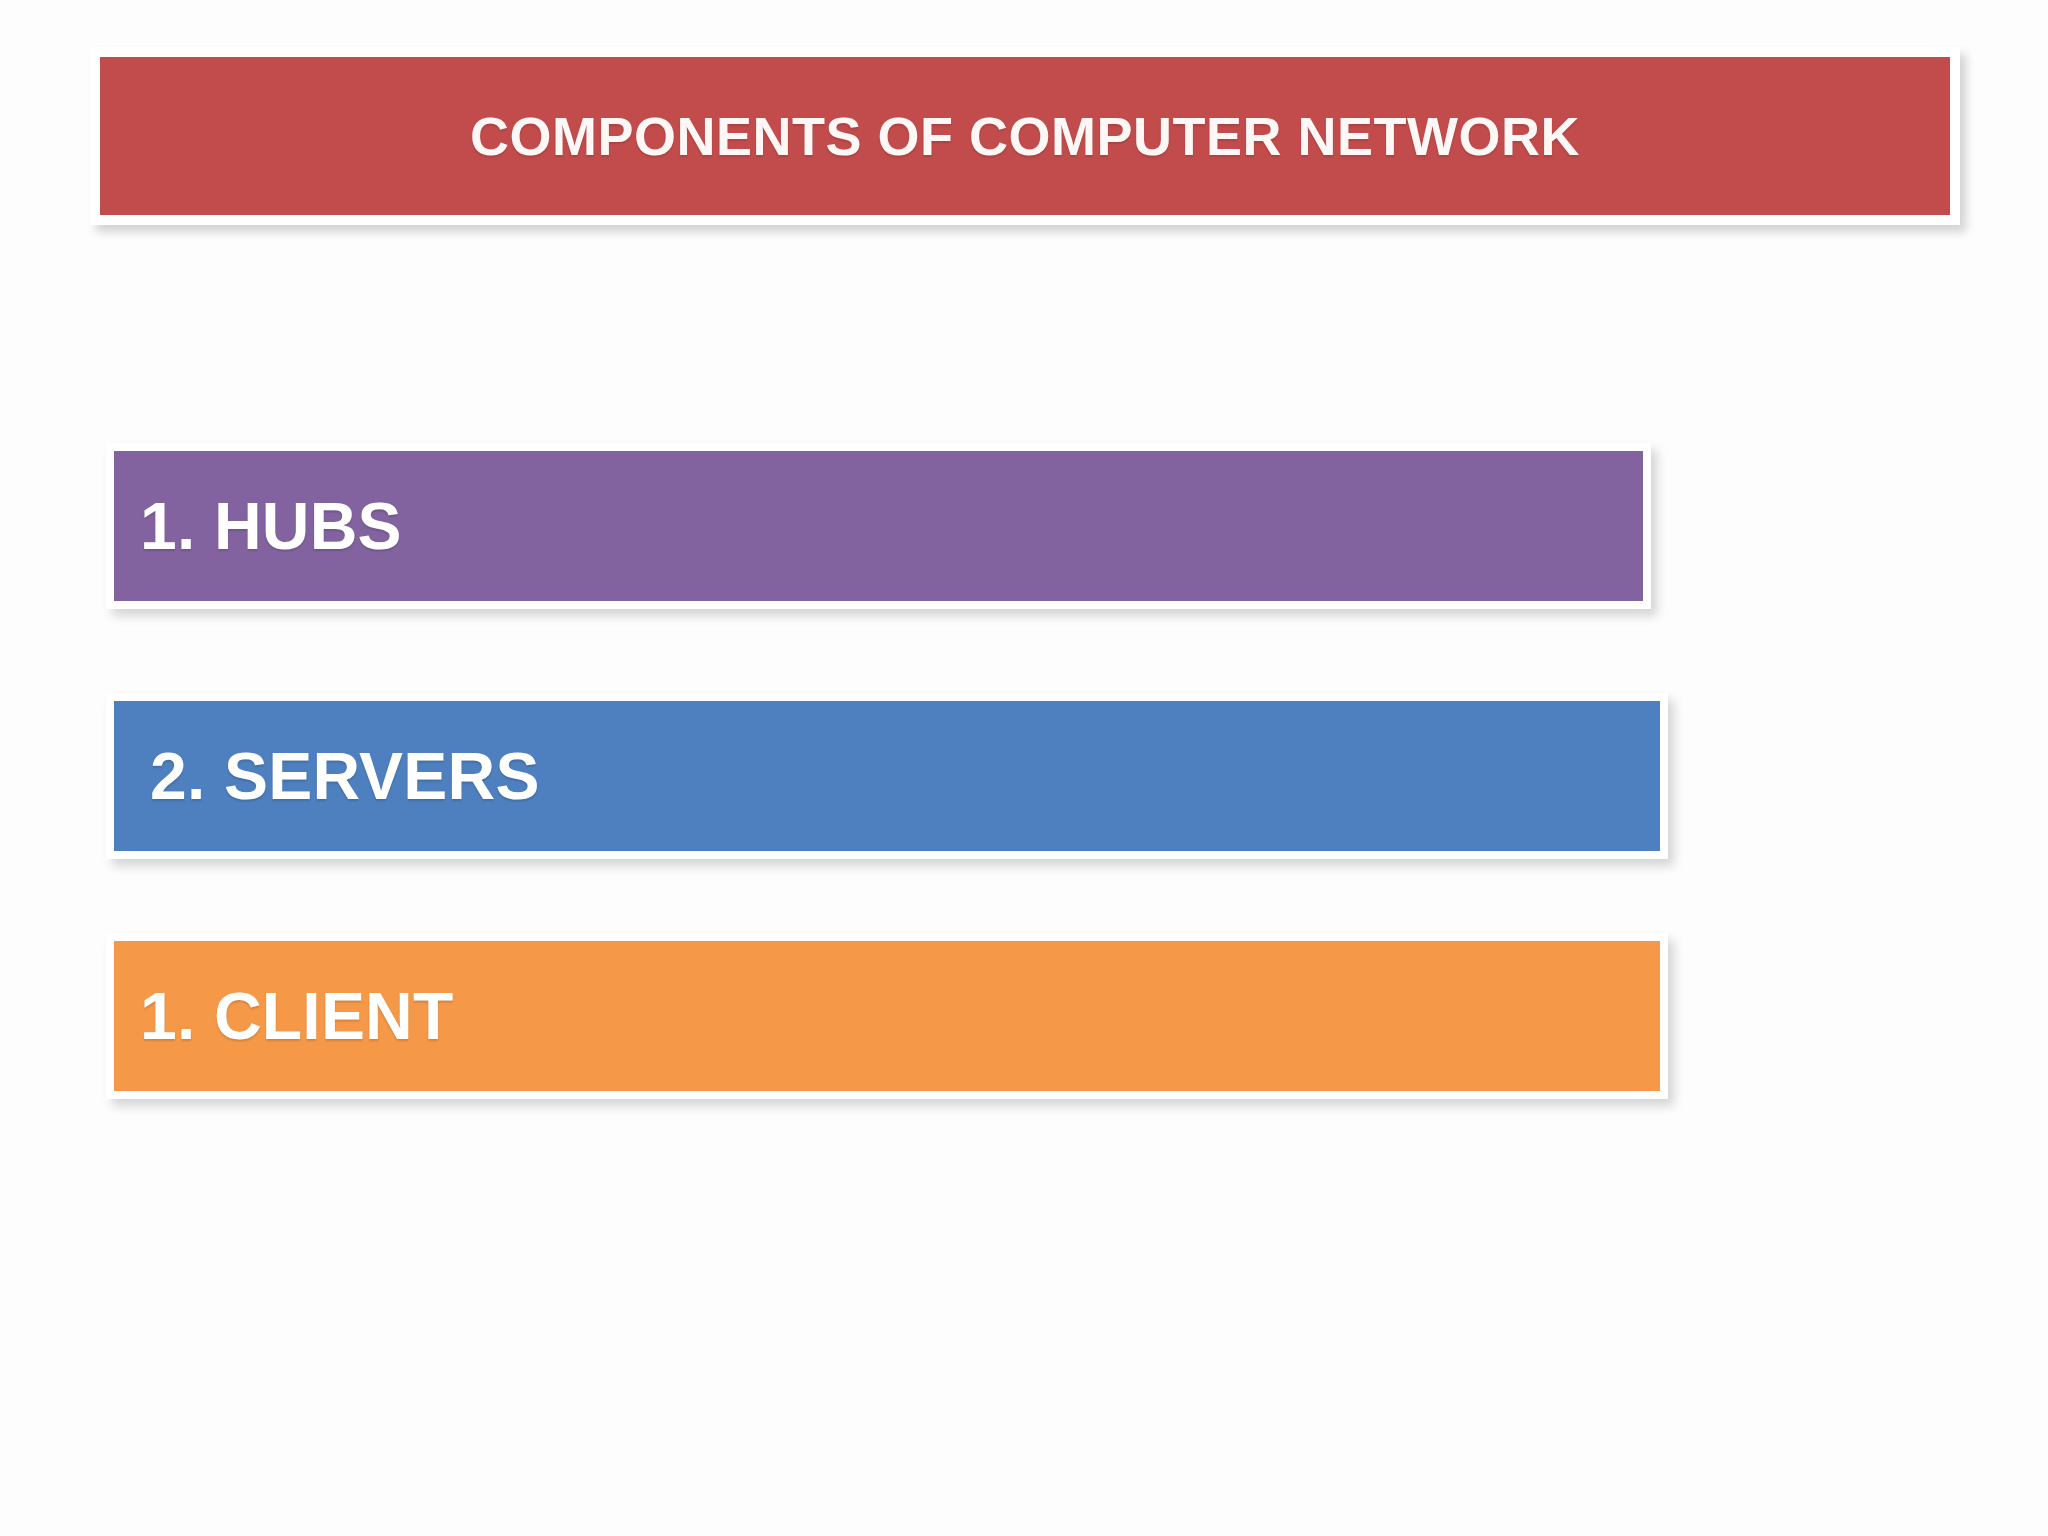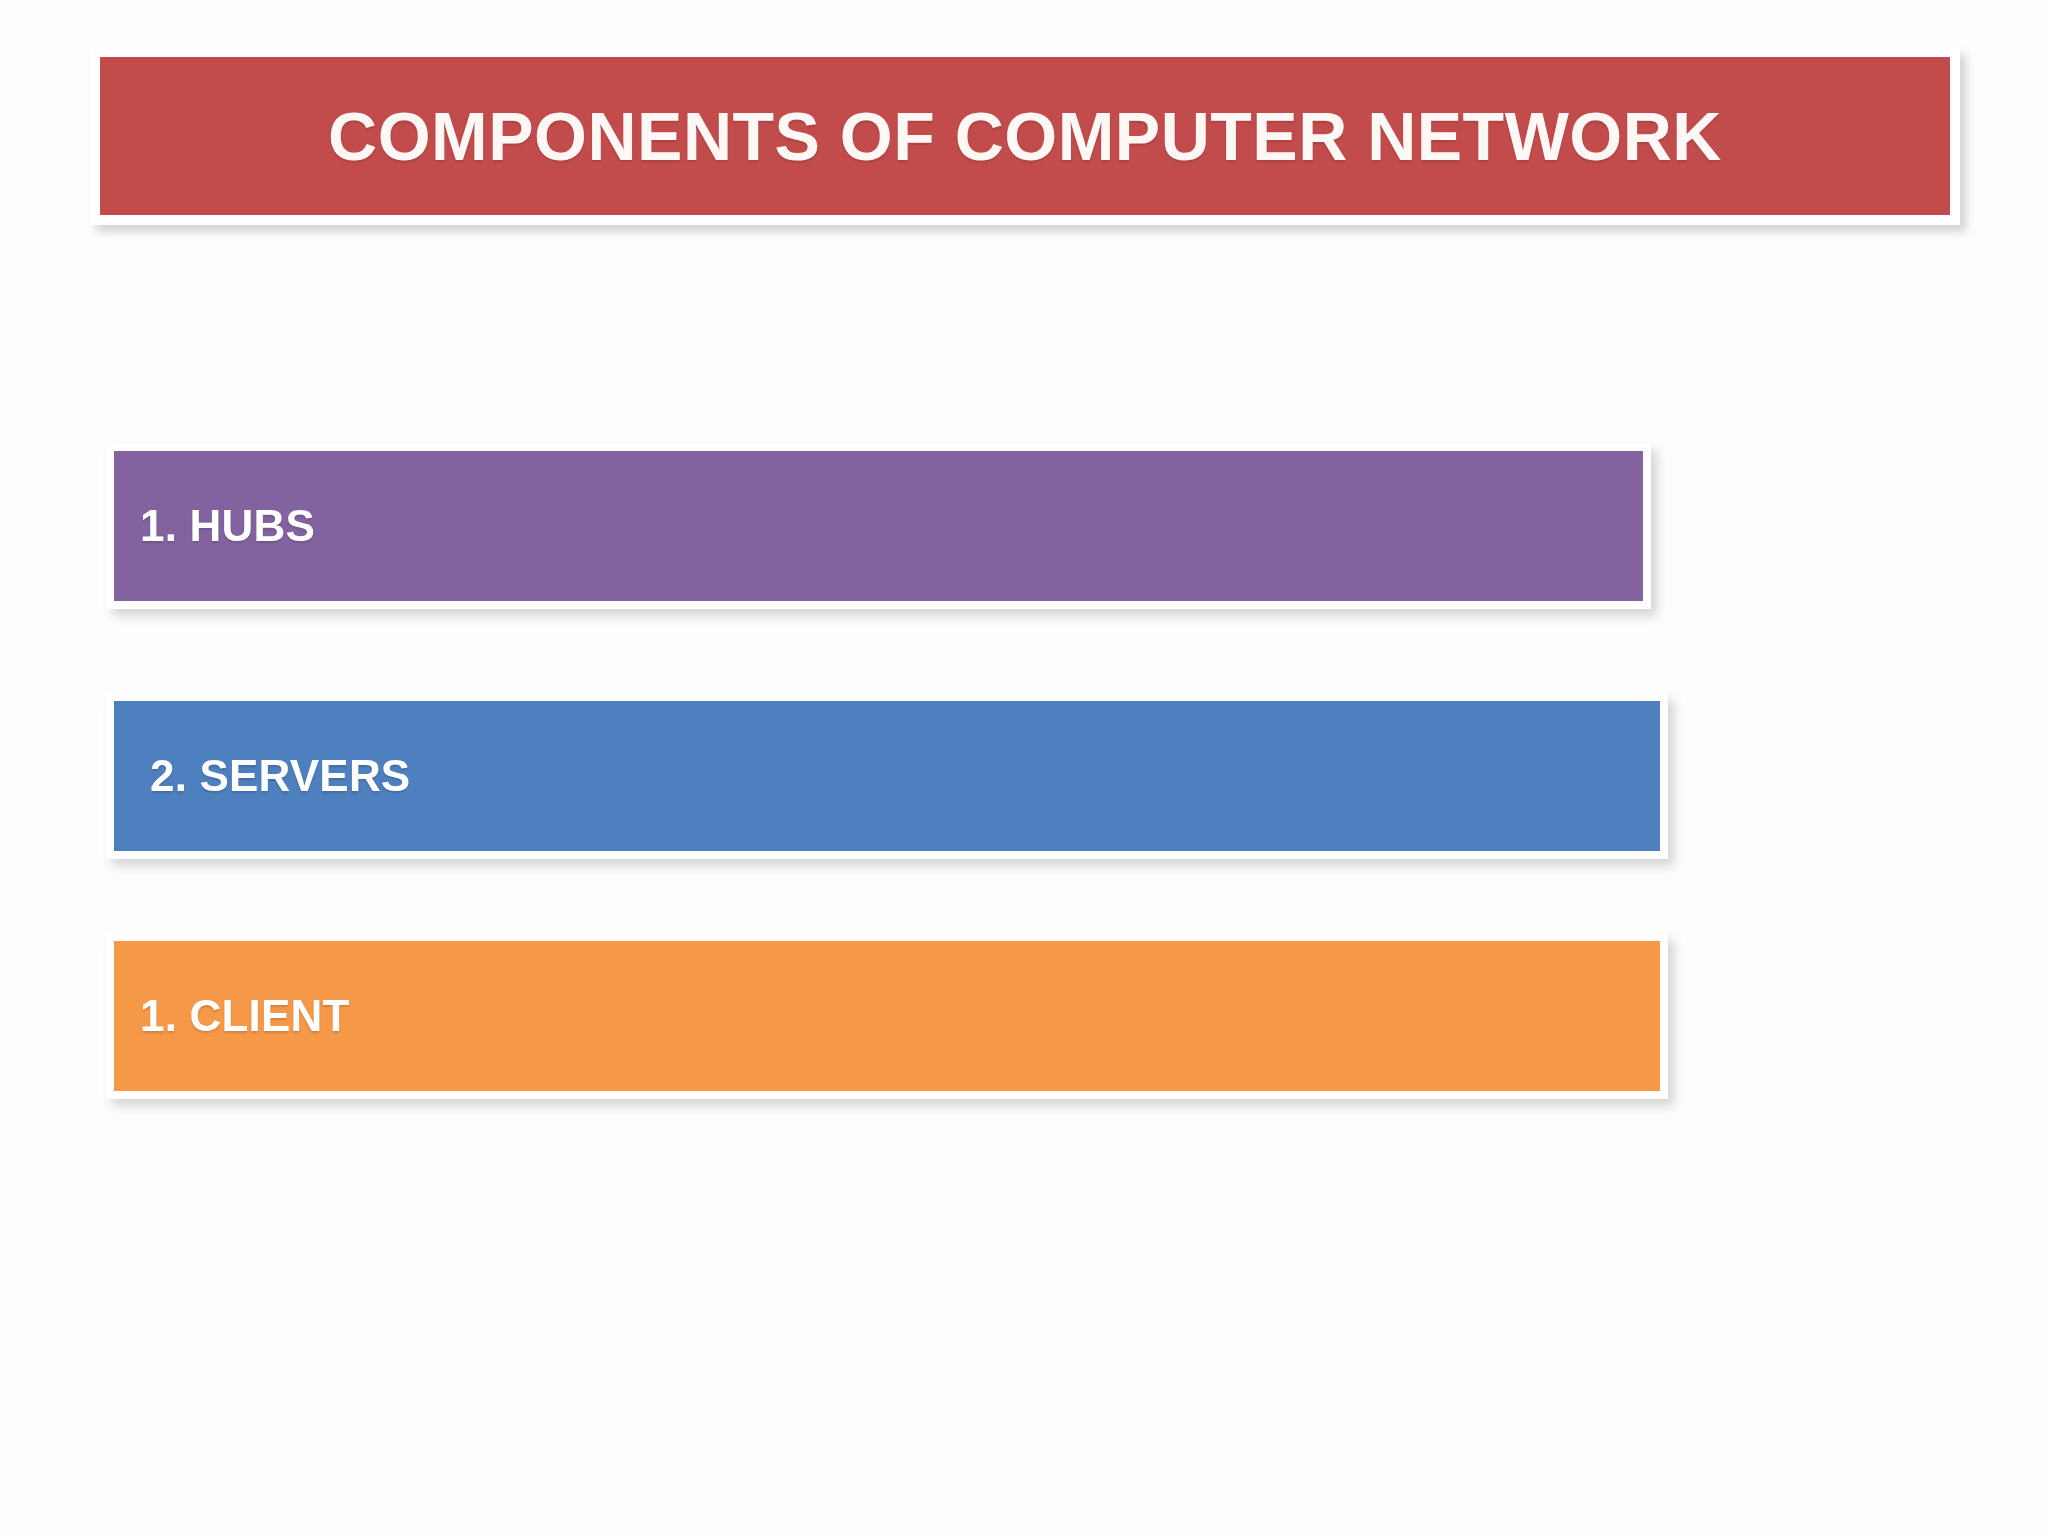--- a/index.html
+++ b/index.html
@@ -40,21 +40,21 @@
     height: 100%;
     background: var(--title-bg, #c24b4b);
     display: flex;
     align-items: center;
     justify-content: center;
     box-sizing: border-box;
   }
 
   #title-text {
     color: #fdf8f5;
-    font-size: 68px;
+    font-size: 54px;
     font-weight: bold;
     letter-spacing: 0.5px;
     white-space: nowrap;
     line-height: 1;
     text-shadow: 0 2px 2px rgba(0, 0, 0, 0.12);
   }
 
   
   #component-list {
     position: absolute;
@@ -76,21 +76,21 @@
     width: 100%;
     height: 100%;
     display: flex;
     align-items: center;
     box-sizing: border-box;
     padding-left: 26px;
   }
 
   .component-label {
     color: #ffffff;
-    font-size: 44px;
+    font-size: 66px;
     font-weight: bold;
     white-space: nowrap;
     line-height: 1;
     letter-spacing: 0.2px;
     text-shadow: 0 2px 2px rgba(0, 0, 0, 0.14);
   }
 
   
   #bar-0 { left: 106px; top: 443px;  width: 1545px; height: 166px; }
   #bar-1 { left: 106px; top: 693px;  width: 1562px; height: 166px; }

